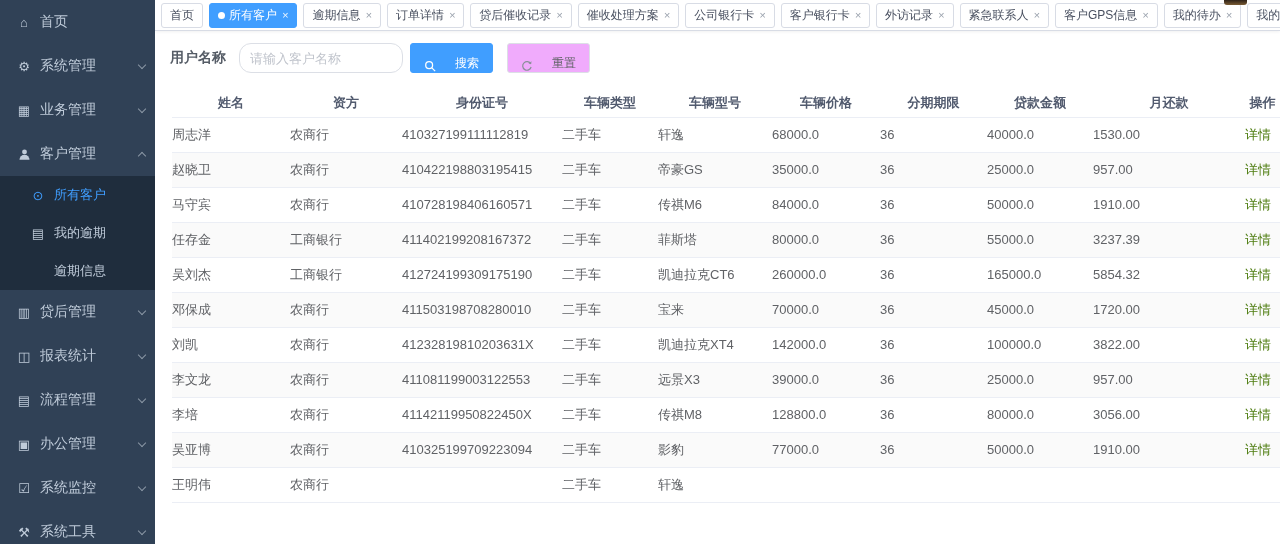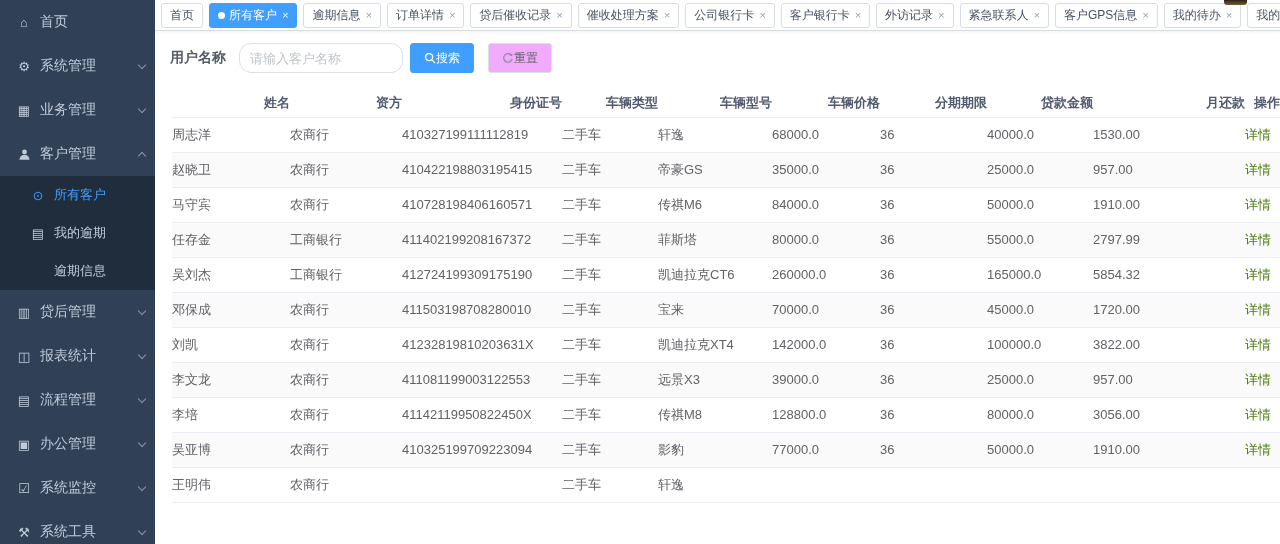--- a/index.html
+++ b/index.html
@@ -56,32 +56,32 @@
   .content { flex: 1; overflow: hidden; padding: 0 0 8px 15px; }
   .search-row { display: flex; align-items: center; margin-top: 12px; height: 30px; }
   .search-label { font-size: 14px; font-weight: bold; color: #555c66; margin-right: 13px; }
   .search-input {
     width: 164px; height: 30px; border: 1px solid #dcdfe6; border-radius: 12px;
     padding: 0 10px; font-size: 13px; color: #606266; outline: none;
     font-family: "Liberation Sans", "DejaVu Sans", sans-serif;
   }
   .search-input::placeholder { color: #c0c4cc; }
   .btn {
-    height: 30px; display: inline-flex; align-items: center; gap: 0;
+    height: 30px; display: inline-flex; align-items: flex-end; gap: 19px;
     border-radius: 3px; font-size: 12px; padding: 0 13px; cursor: pointer;
     font-family: "Liberation Sans", "DejaVu Sans", sans-serif;
   }
   .btn.primary { background: #409EFF; border: 1px solid #409EFF; color: #fff; margin-left: 7px; }
   .btn.plain { background: #f0abfc; border: 1px solid #dcdfe6; color: #606266; margin-left: 14px; }
   .btn svg { display: block; }
 
   
   table { width: 1108px; margin: 17px 0 0 2px; border-collapse: collapse; table-layout: fixed;
     font-size: 13px; color: #606266; }
-  th { font-weight: bold; color: #515a6e; text-align: right; height: 27px;
+  th { font-weight: bold; color: #515a6e; text-align: center; height: 27px;
     border-bottom: 1px solid #ebeef5; padding: 0; font-size: 13px; white-space: nowrap; overflow: hidden; }
   td { height: 35px; border-bottom: 1px solid #ebeef5; padding: 0;
     white-space: nowrap; overflow: hidden; }
   tbody tr:nth-child(even) td { background: #fafafa; }
   .link { color: #4d7c0f; cursor: pointer; text-decoration: none; }
 </style>
 </head>
 <body>
 
 <div class="app">
@@ -305,21 +305,21 @@
             </tr>
             <tr>
               <td>任存金</td>
               <td>工商银行</td>
               <td>411402199208167372</td>
               <td>二手车</td>
               <td>菲斯塔</td>
               <td>80000.0</td>
               <td>36</td>
               <td>55000.0</td>
-              <td>2797.99</td>
+              <td>3237.39</td>
               <td><a class="link">详情</a></td>
             </tr>
             <tr>
               <td>吴刘杰</td>
               <td>工商银行</td>
               <td>412724199309175190</td>
               <td>二手车</td>
               <td>凯迪拉克CT6</td>
               <td>260000.0</td>
               <td>36</td>

